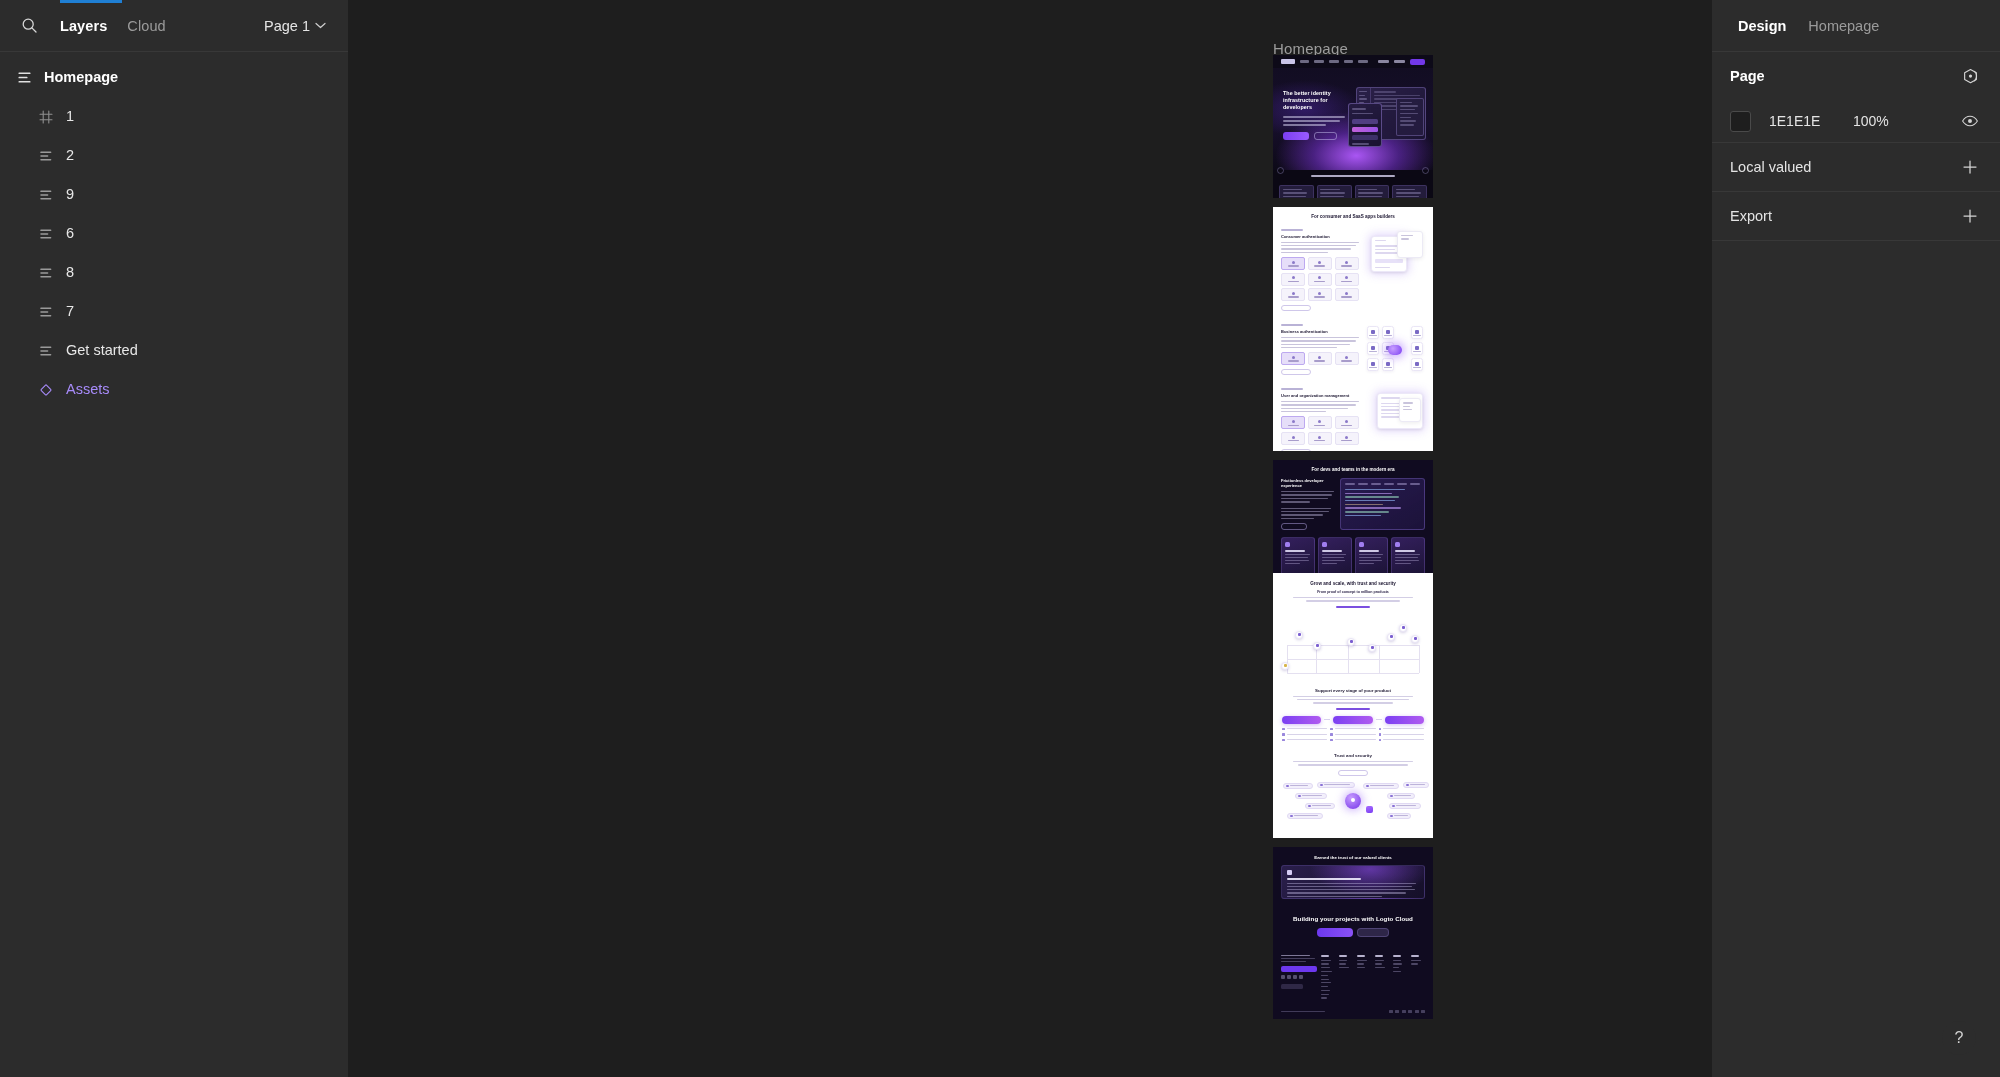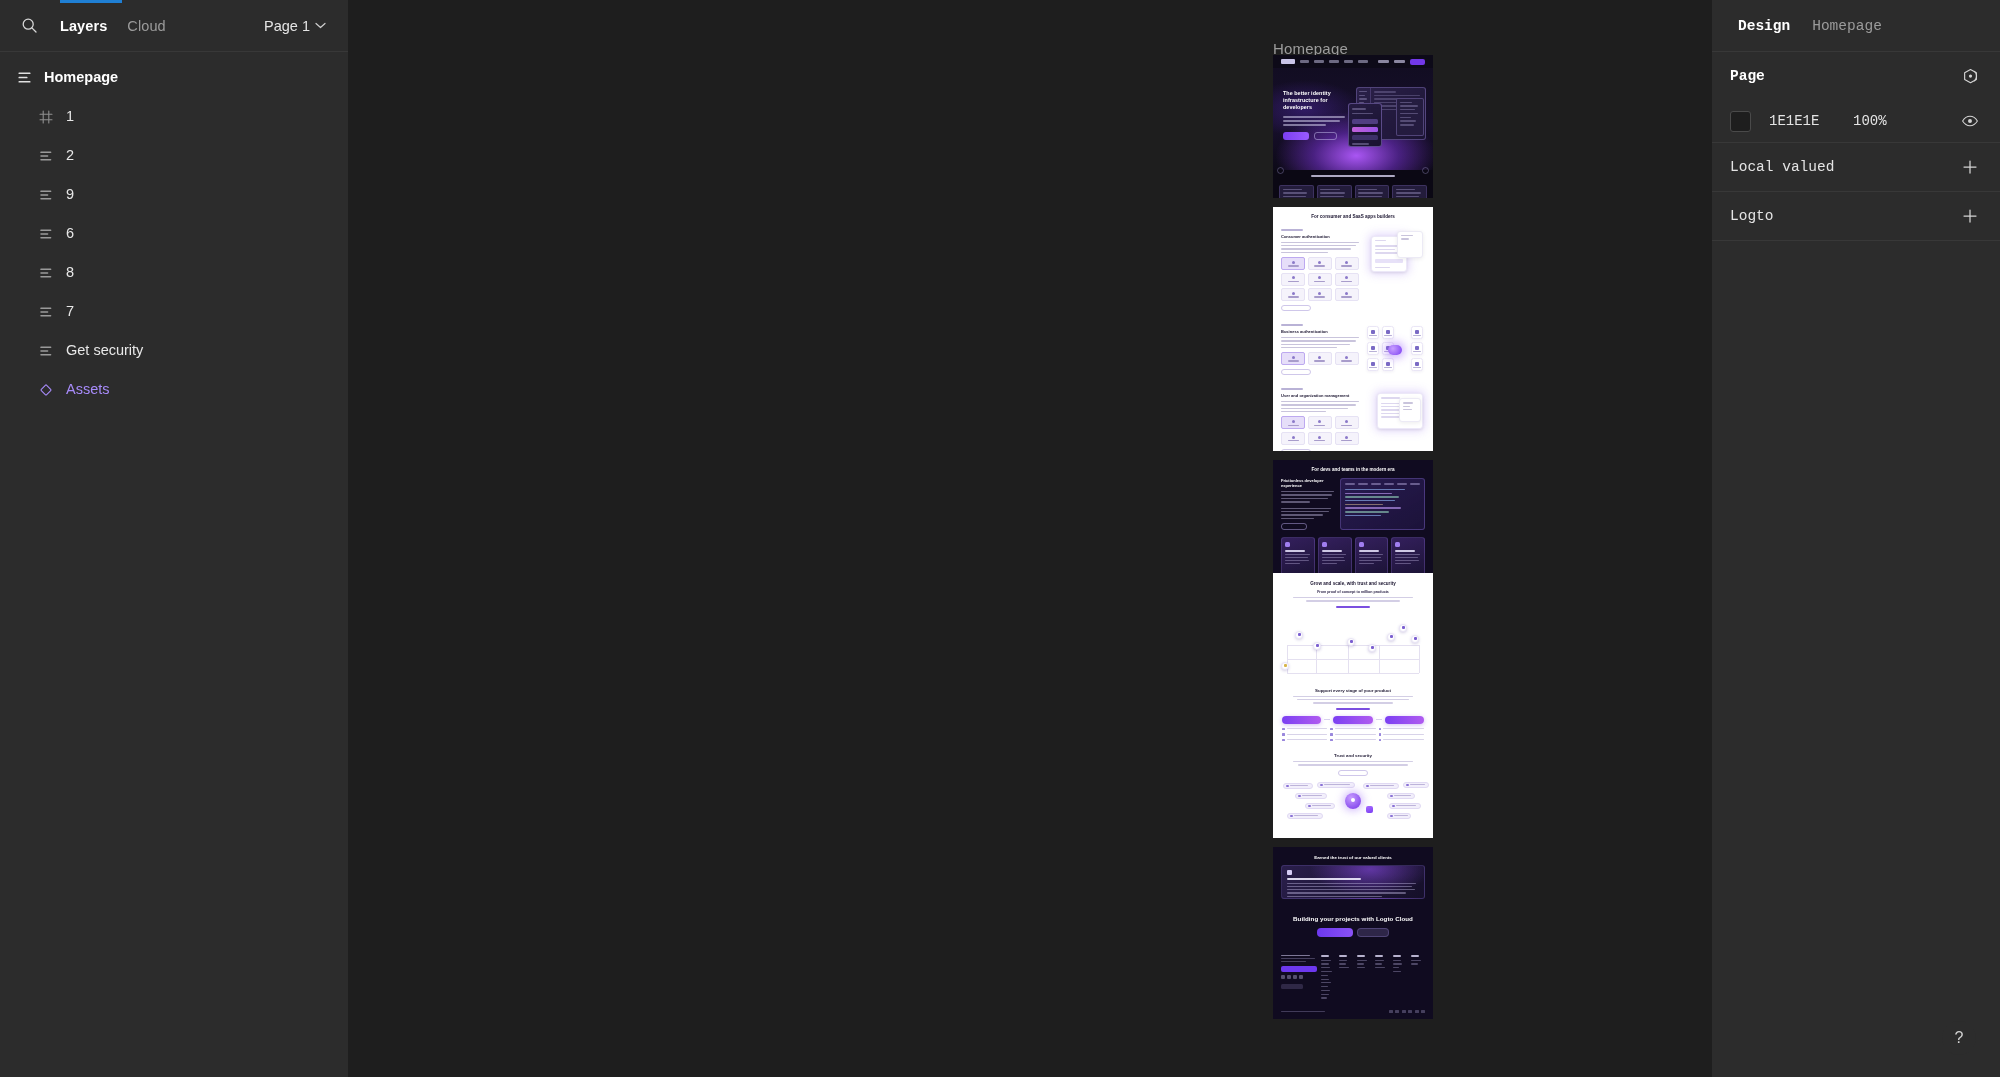--- a/index.html
+++ b/index.html
@@ -357,21 +357,21 @@
   .f-bottom .sp { flex: 1; }
   .f-bottom .bi { width: 4px; height: 3px; border-radius: .5px; background: rgba(150,143,185,.4); margin-left: 2.5px; }
   .badge-sm { width: 22px; height: 5px; border-radius: 1.5px; background: rgba(120,110,160,.3); margin-top: 5px; }
 
   
   .right-panel {
     width: 289px; flex: 0 0 289px;
     background: #2c2c2c;
     border-left: 1px solid #1e1e1e;
     display: flex; flex-direction: column;
-    position: relative; z-index: 20; font-family: Liberation Mono, monospace;
+    position: relative; z-index: 20;
   }
   .right-tabs {
     height: 52px; display: flex; align-items: center;
     padding: 0 18px; gap: 6px;
     border-bottom: 1px solid #383838;
   }
   .rtab { font-size: 14.5px; color: #9b9b9b; padding: 6px 8px; border-radius: 4px; }
   .rtab.active { color: #fff; font-weight: bold; }
   .panel-section {
     border-bottom: 1px solid #383838;
@@ -516,21 +516,21 @@
       </div>
 
       <div class="layer-row depth-1">
         <span class="layer-icon">
           <svg width="14" height="14" viewBox="0 0 14 14" fill="none">
             <rect x="1.3" y="2.5" width="11" height="1.5" rx=".6" fill="#9a9a9a"></rect>
             <rect x="1.3" y="6.2" width="8" height="1.5" rx=".6" fill="#9a9a9a"></rect>
             <rect x="1.3" y="9.9" width="11" height="1.5" rx=".6" fill="#9a9a9a"></rect>
           </svg>
         </span>
-        <span class="layer-name">Get security</span>
+        <span class="layer-name">Get started</span>
       </div>
 
       <div class="layer-row depth-1 component">
         <span class="layer-icon">
           <svg width="14" height="14" viewBox="0 0 14 14" fill="none">
             <rect x="7" y="1.6" width="7.6" height="7.6" rx="1" transform="rotate(45 7 1.6)" stroke="#a78bfa" stroke-width="1.1"></rect>
           </svg>
         </span>
         <span class="layer-name">Assets</span>
       </div>
@@ -1191,21 +1191,21 @@
             <svg width="18" height="18" viewBox="0 0 18 18" fill="none">
               <path d="M9 3 V15 M3 9 H15" stroke="#d4d4d4" stroke-width="1.25" stroke-linecap="round"></path>
             </svg>
           </span>
         </span>
       </div>
     </div>
 
     <div class="panel-section">
       <div class="psec-head">
-        <span class="psec-title reg">Logto</span>
+        <span class="psec-title reg">Export</span>
         <span class="psec-actions">
           <span class="ibtn">
             <svg width="18" height="18" viewBox="0 0 18 18" fill="none">
               <path d="M9 3 V15 M3 9 H15" stroke="#d4d4d4" stroke-width="1.25" stroke-linecap="round"></path>
             </svg>
           </span>
         </span>
       </div>
     </div>
 

